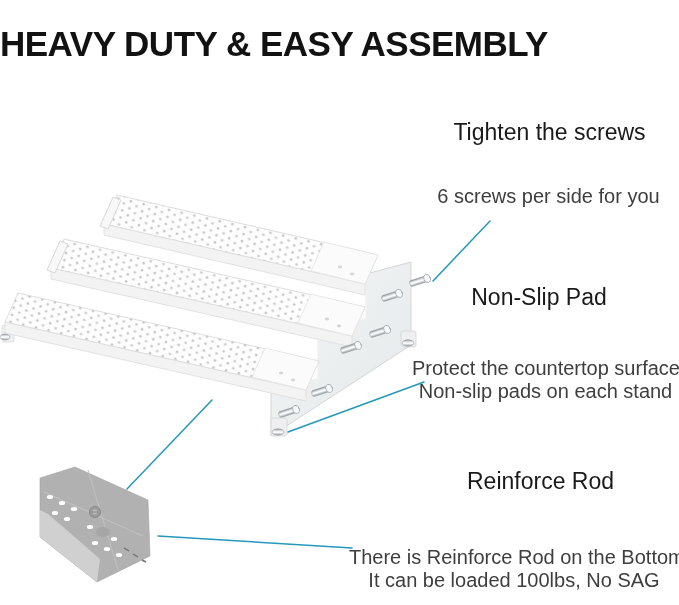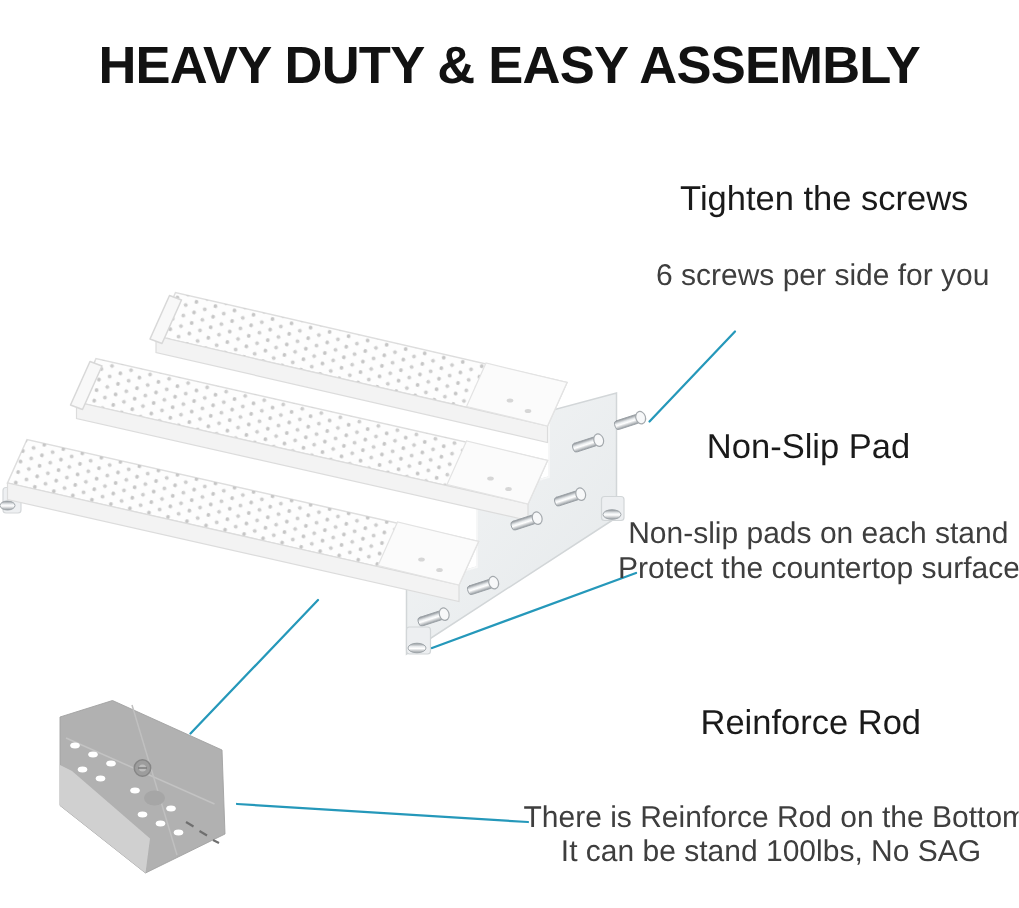--- a/index.html
+++ b/index.html
@@ -3,25 +3,25 @@
 <meta charset="utf-8">
 <style>
   html,body{margin:0;padding:0;}
   body{
     width:679px;height:605px;position:relative;overflow:hidden;
     background:#ffffff;
     font-family:"Liberation Sans","DejaVu Sans",sans-serif;
   }
   .page-title{
     position:absolute;top:1px;left:0;width:679px;
-    text-align:center;font-size:35px;font-weight:700;
+    text-align:left;font-size:35px;font-weight:700;
     letter-spacing:-0.5px;color:#121212;white-space:nowrap;
   }
   .illustration{position:absolute;top:0;left:0;width:679px;height:605px;}
-  .callout-block{position:absolute;}
+  .callout-block{position:absolute;margin-top:12px;}
   .callout-heading{
     margin:0;font-size:23px;font-weight:400;color:#1a1a1a;
     text-align:center;white-space:nowrap;
   }
   .callout-body{
     font-size:20px;line-height:23px;color:#3e3e3e;
     text-align:center;
   }
   .callout-body div{white-space:nowrap;}
   #tighten-heading{top:119px;left:420px;width:259px;}
@@ -169,21 +169,21 @@
 
 <h1 class="page-title" style="color: rgb(18, 18, 18);">HEAVY DUTY &amp; EASY ASSEMBLY</h1>
 
 <h2 class="callout-heading callout-block" id="tighten-heading">Tighten the screws</h2>
 <div class="callout-body callout-block" id="tighten-body">
   <div>6 screws per side for you</div>
 </div>
 
 <h2 class="callout-heading callout-block" id="nonslip-heading">Non-Slip Pad</h2>
 <div class="callout-body callout-block" id="nonslip-body">
+  <div>Protect the countertop surface</div>
   <div>Non-slip pads on each stand</div>
-  <div>Protect the countertop surface</div>
 </div>
 
 <h2 class="callout-heading callout-block" id="reinforce-heading">Reinforce Rod</h2>
 <div class="callout-body callout-block" id="reinforce-body">
   <div>There is Reinforce Rod on the Bottom,</div>
-  <div>It can be stand 100lbs, No SAG</div>
+  <div>It can be loaded 100lbs, No SAG</div>
 </div>
 
 </body></html>

